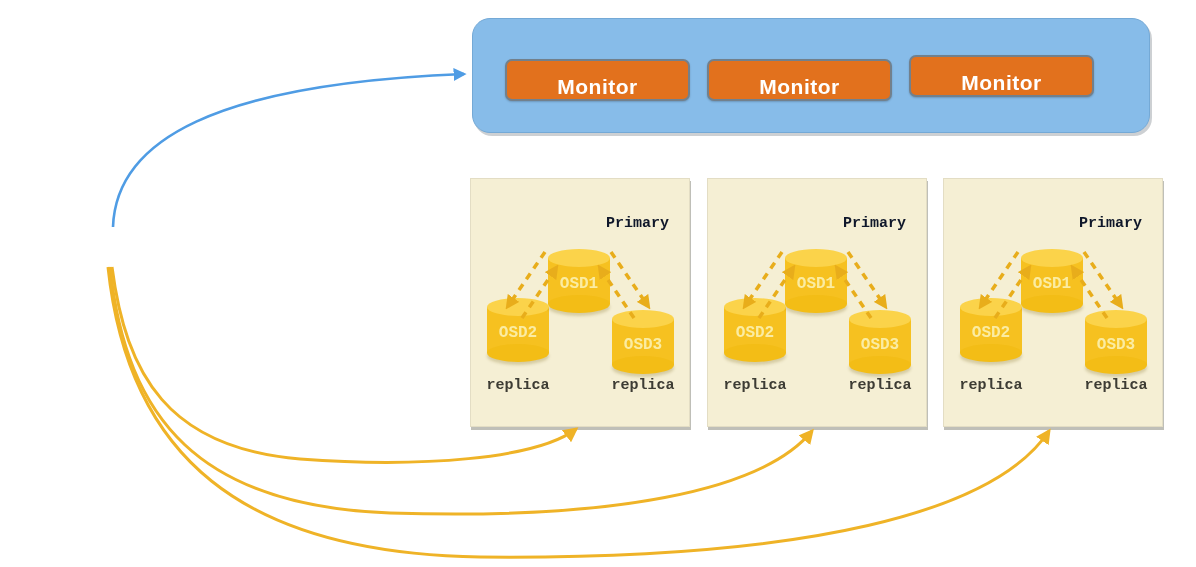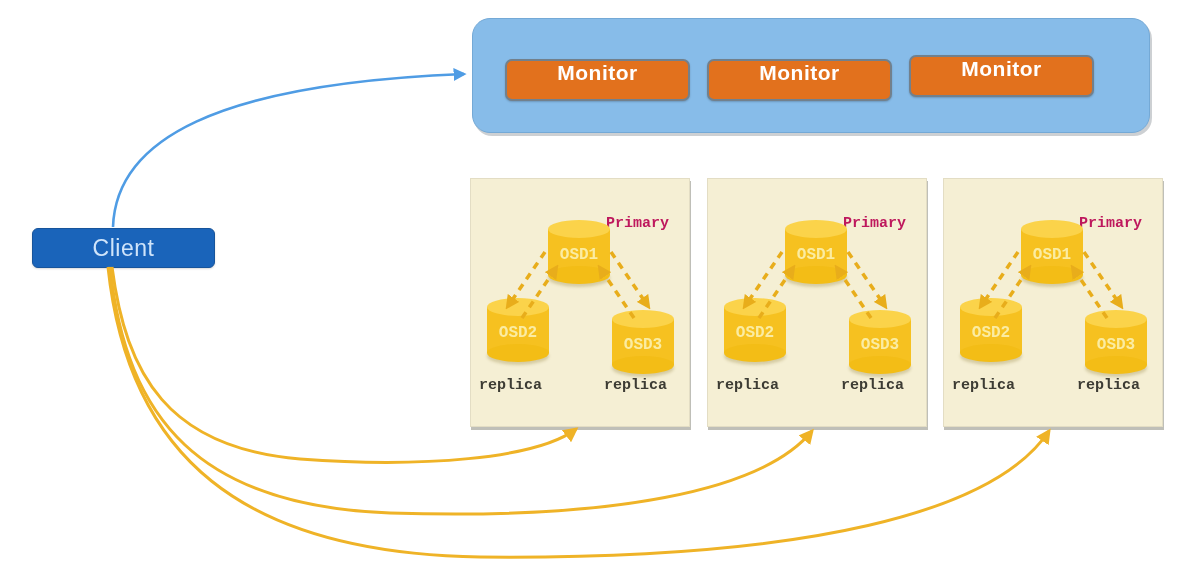--- a/index.html
+++ b/index.html
@@ -12,64 +12,61 @@
           display:flex;align-items:center;justify-content:center;
           color:#cfe4fa;font-size:23px;font-weight:500;letter-spacing:.5px;
           box-shadow:0 1px 2px rgba(0,0,0,.15);}
 
   
   .mon-cluster{position:absolute;left:472px;top:18px;width:676px;height:113px;
                background:#87bce9;border:1px solid #74a9d6;border-radius:18px;
                box-shadow:2px 3px 0 rgba(145,150,158,.45);}
   .monitor{position:absolute;top:40px;width:181px;height:38px;
            background:#e2711d;border:2px solid #72808c;border-radius:7px;
-           display:flex;align-items:flex-start;justify-content:center;
+           display:flex;align-items:flex-end;justify-content:center;
            color:#ffffff;font-size:21px;font-weight:bold;letter-spacing:.5px;
            box-shadow:0 1px 2px rgba(0,0,0,.2);}
   .m1{left:32px}.m2{left:234px}.m3{left:436px;top:36px}
 
   
   .group{position:absolute;top:178px;width:218px;height:247px;
          background:#f5efd4;border:1px solid #e3ddc4;
          box-shadow:1px 3px 0 #bfbfb8;}
   .g1{left:470px}.g2{left:707px}.g3{left:943px}
 
   .primary{position:absolute;top:36px;right:20px;
            font-family:"Liberation Mono",monospace;font-weight:bold;
-           font-size:15px;color:#be185d;letter-spacing:0px;}
-  .replica{position:absolute;top:198px;width:78px;
+           font-size:15px;color:#0f172a;letter-spacing:0px;}
+  .replica{position:absolute;top:198px;width:78px;text-align:center;
            font-family:"Liberation Mono",monospace;font-weight:bold;
            font-size:15px;color:#3d3c34;}
   .r2{left:8px}.r3{left:133px}
 
   
   .cyl{position:absolute;width:62px;height:46px;background:#f6c120;}
   .cyl::before{content:"";position:absolute;top:-9px;left:0;width:62px;height:18px;
                border-radius:50%;background:#fbd34a;z-index:2;}
   .cyl::after{content:"";position:absolute;bottom:-9px;left:0;width:62px;height:18px;
               border-radius:50%;background:#f3bd16;z-index:1;
               box-shadow:0 3px 3px rgba(120,100,20,.25);}
   .cyl .lbl{position:relative;z-index:3;display:block;width:100%;height:46px;
             line-height:52px;text-align:center;
             font-family:"Liberation Mono",monospace;font-weight:bold;
             font-size:16px;color:#fbeca2;}
-  .osd1{left:77px;top:50px}.osd2{left:16px;top:128px}.osd3{left:141px;top:140px}
+  .osd1{left:77px;top:79px}.osd2{left:16px;top:128px}.osd3{left:141px;top:140px}
 
   
   #arrows{position:absolute;left:0;top:0;width:1196px;height:567px;
           pointer-events:none;z-index:5;}
 </style>
 </head>
 <body>
 
 <div id="canvas">
 
-  <div class="client">
-    <span>Client</span>
-  </div>
 
   <div class="mon-cluster">
     <div class="monitor m1">
       <span>Monitor</span>
     </div>
     <div class="monitor m2">
       <span>Monitor</span>
     </div>
     <div class="monitor m3">
       <span>Monitor</span>

